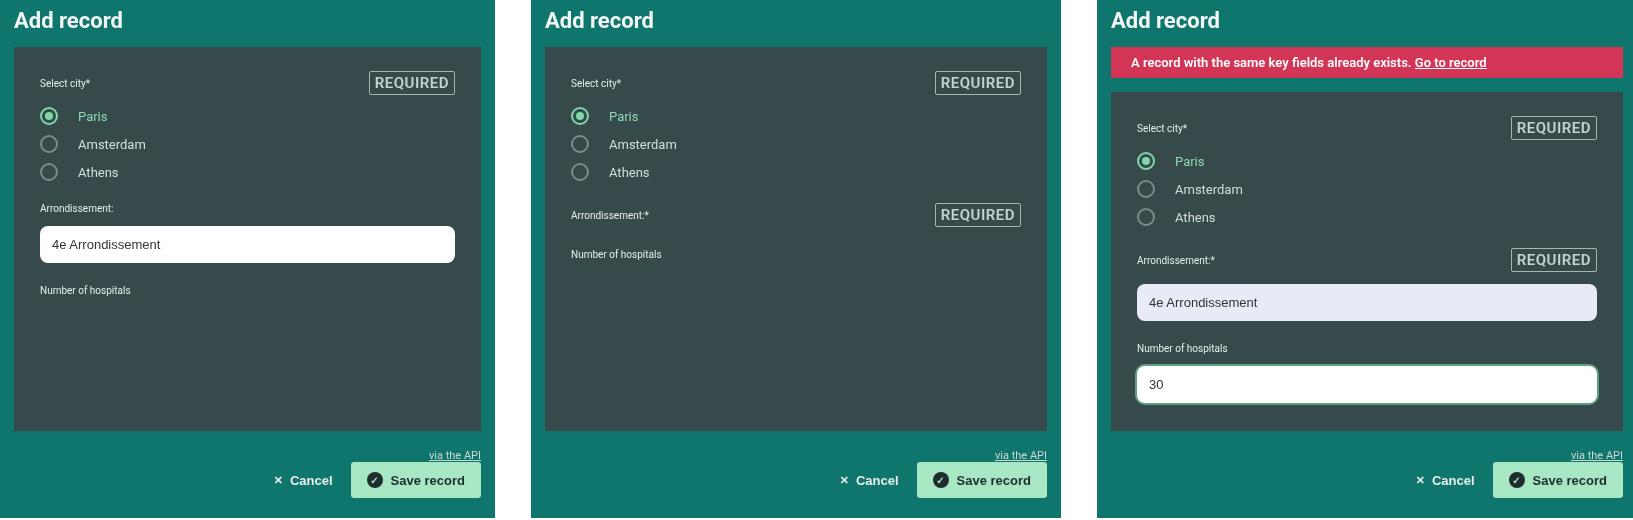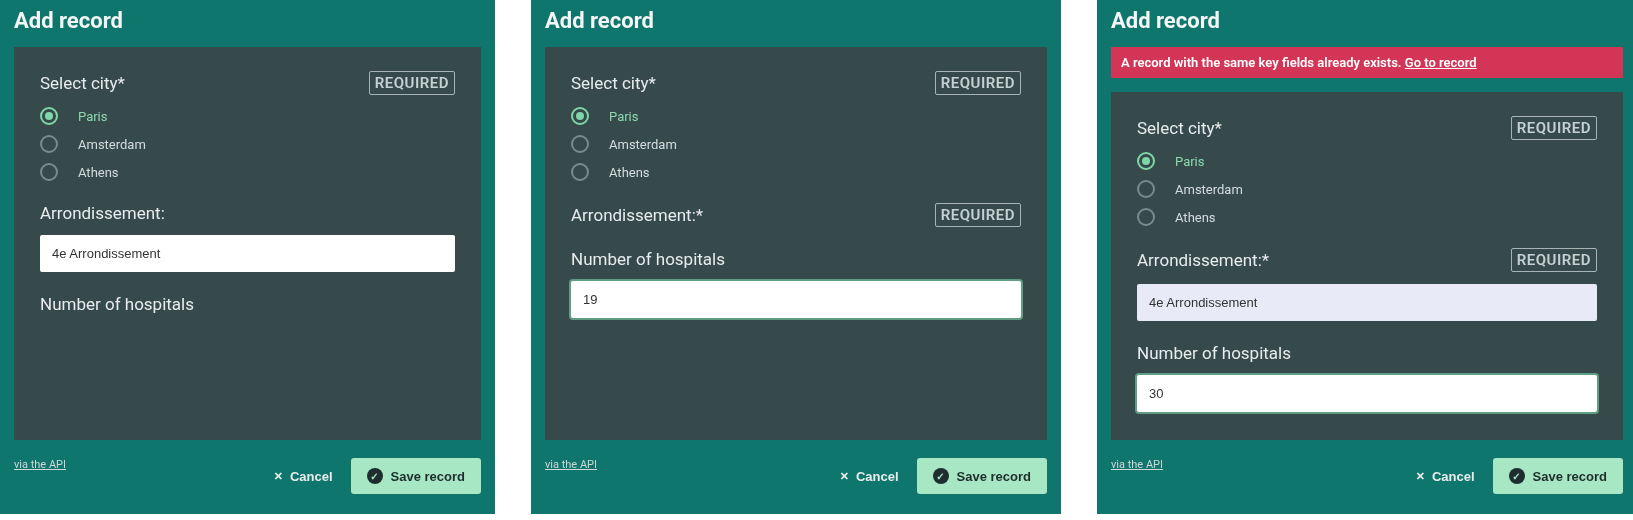--- a/index.html
+++ b/index.html
@@ -24,21 +24,21 @@
     .panel-3 { width: 540px; }
     h2.title {
       font-size: 22px;
       font-weight: 700;
       margin-bottom: 14px;
       color: #f4f6f6;
     }
     .alert {
       background: #d33557;
       color: #fff;
-      padding: 8px 10px;
+      padding: 8px 20px;
       font-size: 13px;
       font-weight: 600;
       margin-bottom: 14px;
     }
     .alert a {
       color: #fff;
       text-decoration: underline;
     }
     .form-card {
       background: #364a4b;
@@ -48,21 +48,21 @@
     .field {
       margin-bottom: 22px;
     }
     .field-header {
       display: flex;
       align-items: center;
       justify-content: space-between;
       margin-bottom: 12px;
     }
     .field-label {
-      font-size: 17px;
+      font-size: 10px;
       color: #e8ecec;
       font-weight: 400;
     }
     .required-badge {
       font-size: 15px;
       letter-spacing: 0.5px;
       border: 1px solid #a8b4b4;
       padding: 2px 5px;
       color: #c6d0d0;
       border-radius: 2px;
@@ -106,34 +106,35 @@
     .radio-item.selected .radio-label {
       color: #8ed9b0;
     }
     .text-input {
       width: 100%;
       background: #fff;
       border: none;
       padding: 11px 12px;
       font-size: 13px;
       color: #333;
-      border-radius: 2px;
+      border-radius: 8px;
       outline: none;
     }
     .text-input.lavender {
       background: #e8eaf7;
     }
     .text-input.focused {
       box-shadow: 0 0 0 2px rgba(127, 214, 167, 0.6);
     }
     .footer {
       display: flex;
-      align-items: flex-start;
+      align-items: flex-end;
       justify-content: space-between;
       margin-top: 18px;
+      flex-direction: column;
     }
     .api-link {
       font-size: 11px;
       color: #cfd6d6;
       text-decoration: underline;
     }
     .footer-actions {
       display: flex;
       align-items: center;
       gap: 18px;
@@ -264,21 +265,20 @@
       <div class="field-header">
         <span class="field-label">Arrondissement:*</span>
         <span class="required-badge">REQUIRED</span>
       </div>
     </div>
 
     <div class="field" style="margin-bottom:0">
       <div class="field-header">
         <span class="field-label">Number of hospitals</span>
       </div>
-      <input class="text-input focused" value="19" style="">
     </div>
 
   </div>
   <div class="footer">
     <a href="#" class="api-link">via the API</a>
     <div class="footer-actions">
       <button class="cancel-btn">
         <span class="x">✕</span>
         <span>Cancel</span>
       </button>

